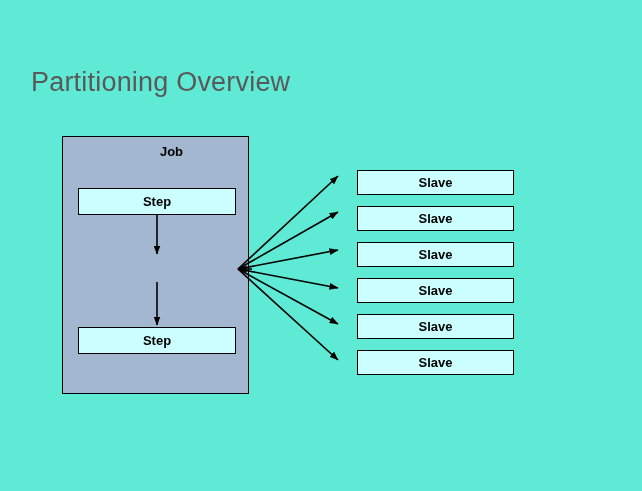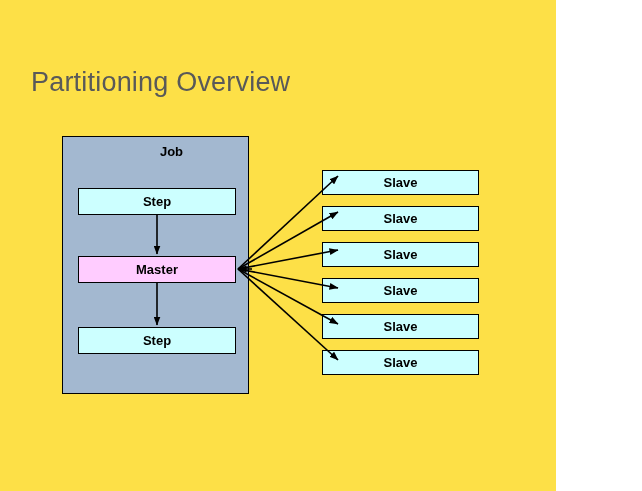--- a/index.html
+++ b/index.html
@@ -12,23 +12,23 @@
     width: 642px;
     height: 491px;
     position: relative;
     overflow: hidden;
     font-family: "Liberation Sans", sans-serif;
   }
 
   #slide {
     position: absolute;
     left: 0; top: 0;
-    width: 556px;
+    width: 642px;
     height: 491px;
-    background: #fde047;
+    background: #5eead4;
   }
 
   
   #page-title {
     position: absolute;
     left: 31px;
     top: 68px;
     font-size: 27px;
     font-weight: 400;
     color: #595959;
@@ -75,21 +75,21 @@
   .node.cyan  { background: #ccffff; }
   .node.pink  { background: #ffccff; }
 
   
   #step-top    { left: 15px;  top: 51px;  width: 158px; height: 27px; }
   #master-node { left: 15px;  top: 119px; width: 158px; height: 27px; }
   #step-bottom { left: 15px;  top: 190px; width: 158px; height: 27px; }
 
   
   .slave {
-    left: 322px;
+    left: 357px;
     width: 157px;
     height: 25px;
   }
   .slave-0 { top: 170px; }
   .slave-1 { top: 206px; }
   .slave-2 { top: 242px; }
   .slave-3 { top: 278px; }
   .slave-4 { top: 314px; }
   .slave-5 { top: 350px; }
 
@@ -108,21 +108,20 @@
 <div id="slide">
 
   <div id="page-title">Partitioning Overview</div>
 
   <div id="job-panel">
 
     <div id="job-label">Job</div>
 
     <div id="step-top" class="node cyan">Step</div>
 
-    <div id="master-node" class="node pink">Master</div>
 
     <div id="step-bottom" class="node cyan">Step</div>
   </div>
 
   <div class="node cyan slave slave-0">Slave</div>
   <div class="node cyan slave slave-1">Slave</div>
   <div class="node cyan slave slave-2">Slave</div>
   <div class="node cyan slave slave-3">Slave</div>
   <div class="node cyan slave slave-4">Slave</div>
   <div class="node cyan slave slave-5">Slave</div>

